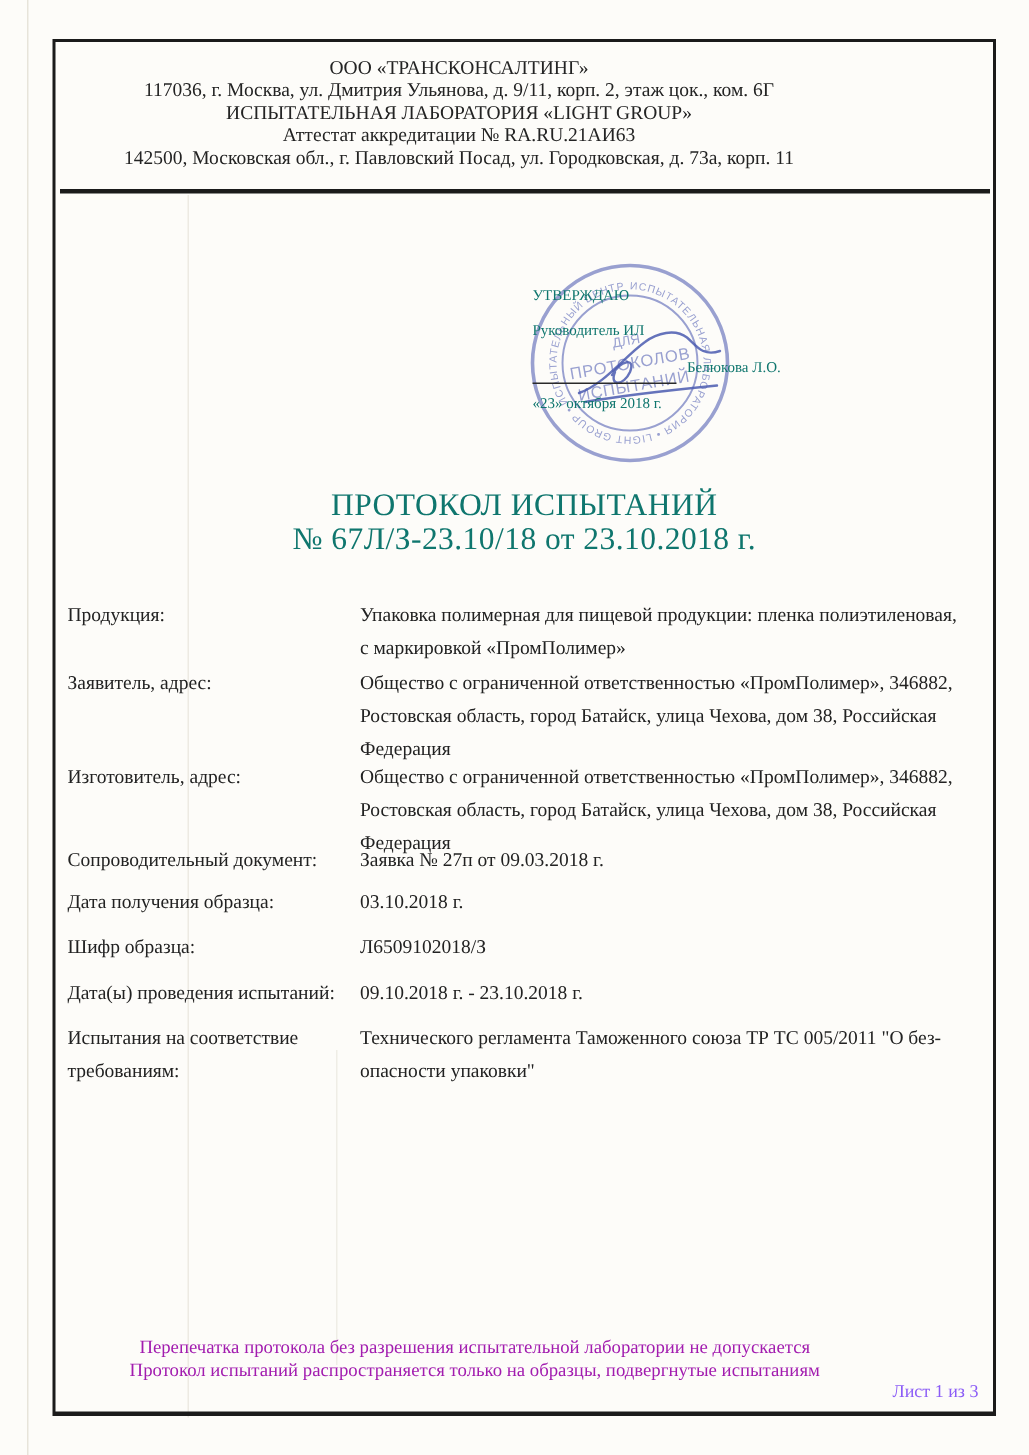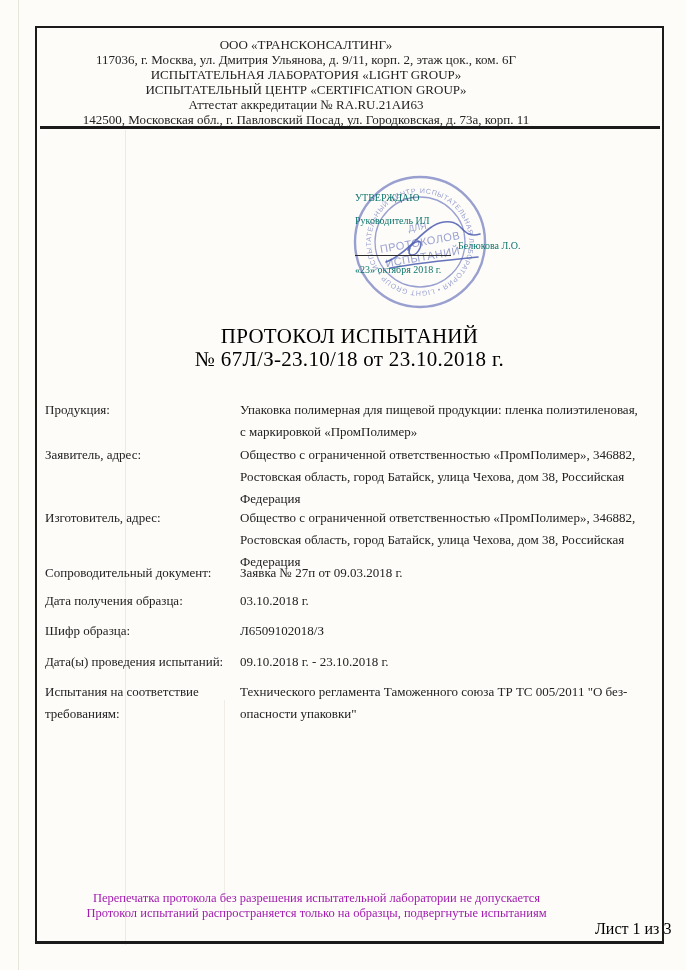--- a/index.html
+++ b/index.html
@@ -34,47 +34,46 @@
   .signature { position:absolute; left:378px; top:210px; }
   .signature path { fill:none; stroke:#4a5ab0; stroke-width:1.6; stroke-linecap:round; opacity:.85; }
 
   .approval-block { position:absolute; left:355px; top:190px; font-size:10px; color:#0f766e; }
   .approval-block .ap-line { margin:0 0 7px 0; line-height:16px; }
   .approval-block .ap-sig-row { margin:3px 0 6px 0; line-height:20px; }
   .sig-underline { display:inline-block; width:96px; border-bottom:1.4px solid #2a2a2a; height:15px; margin-right:7px; vertical-align:bottom; }
 
   .title-block {
     position:absolute; left:35px; top:325px; width:629px;
-    text-align:center; font-size:21px; line-height:23px; letter-spacing:.3px; color:#000000;
+    text-align:center; font-size:21px; line-height:23px; letter-spacing:.3px; color:#0f766e;
   }
 
   .field-row { position:absolute; left:45px; width:606px; font-size:13px; line-height:22px; color:#222; }
   .field-label { position:absolute; left:0; top:0; width:196px; }
   .field-value { position:absolute; left:195px; top:0; width:403px; }
 
   .footer-block {
     position:absolute; left:40px; top:891px; width:553px;
     text-align:center; font-size:12.5px; line-height:15px; color:#a21caf;
   }
-  .page-number { position:absolute; left:595px; top:920px; font-size:16px; color:#000000; }
+  .page-number { position:absolute; left:595px; top:920px; font-size:12px; color:#8b5cf6; }
 </style>
 </head>
 <body>
 
 <div class="scan-line-v" style="left:18px; top:0; height:970px;"></div>
 <div class="scan-line-v" style="left:125px; top:130px; height:815px; opacity:.7;"></div>
 <div class="scan-line-v" style="left:224px; top:700px; height:210px; opacity:.6;"></div>
 
 <div class="frame"></div>
 
 <div class="header-block">
   <div>ООО «ТРАНСКОНСАЛТИНГ»</div>
   <div>117036, г. Москва, ул. Дмитрия Ульянова, д. 9/11, корп. 2, этаж цок., ком. 6Г</div>
   <div>ИСПЫТАТЕЛЬНАЯ ЛАБОРАТОРИЯ «LIGHT GROUP»</div>
-  <div>ИСПЫТАТЕЛЬНЫЙ ЦЕНТР «CERTIFICATION GROUP»</div>
   <div>Аттестат аккредитации № RA.RU.21АИ63</div>
   <div>142500, Московская обл., г. Павловский Посад, ул. Городковская, д. 73а, корп. 11</div>
 </div>
 <div class="header-divider"></div>
 
 <svg class="stamp" width="140" height="140" viewBox="0 0 140 140">
   <defs>
     <path id="ringPath" d="M 70,21 A 49,49 0 1 1 69.99,21"></path>
   </defs>
   <circle cx="70" cy="70" r="65" class="stamp-ring-outer"></circle>

